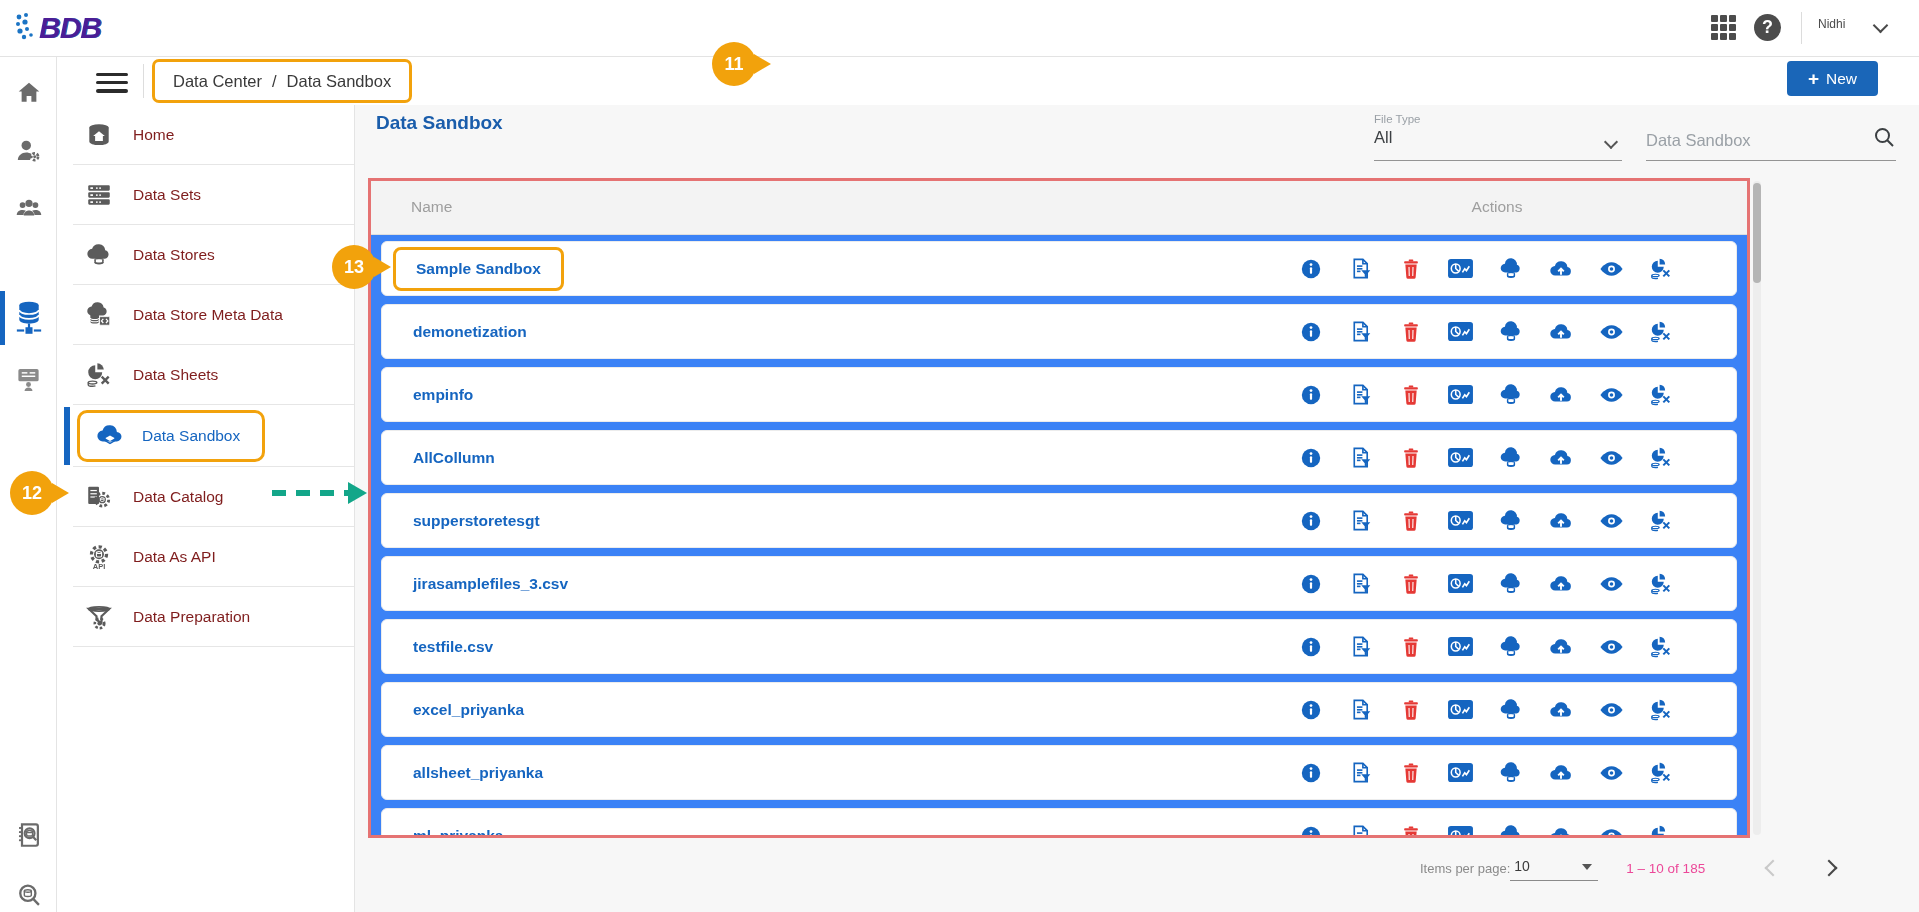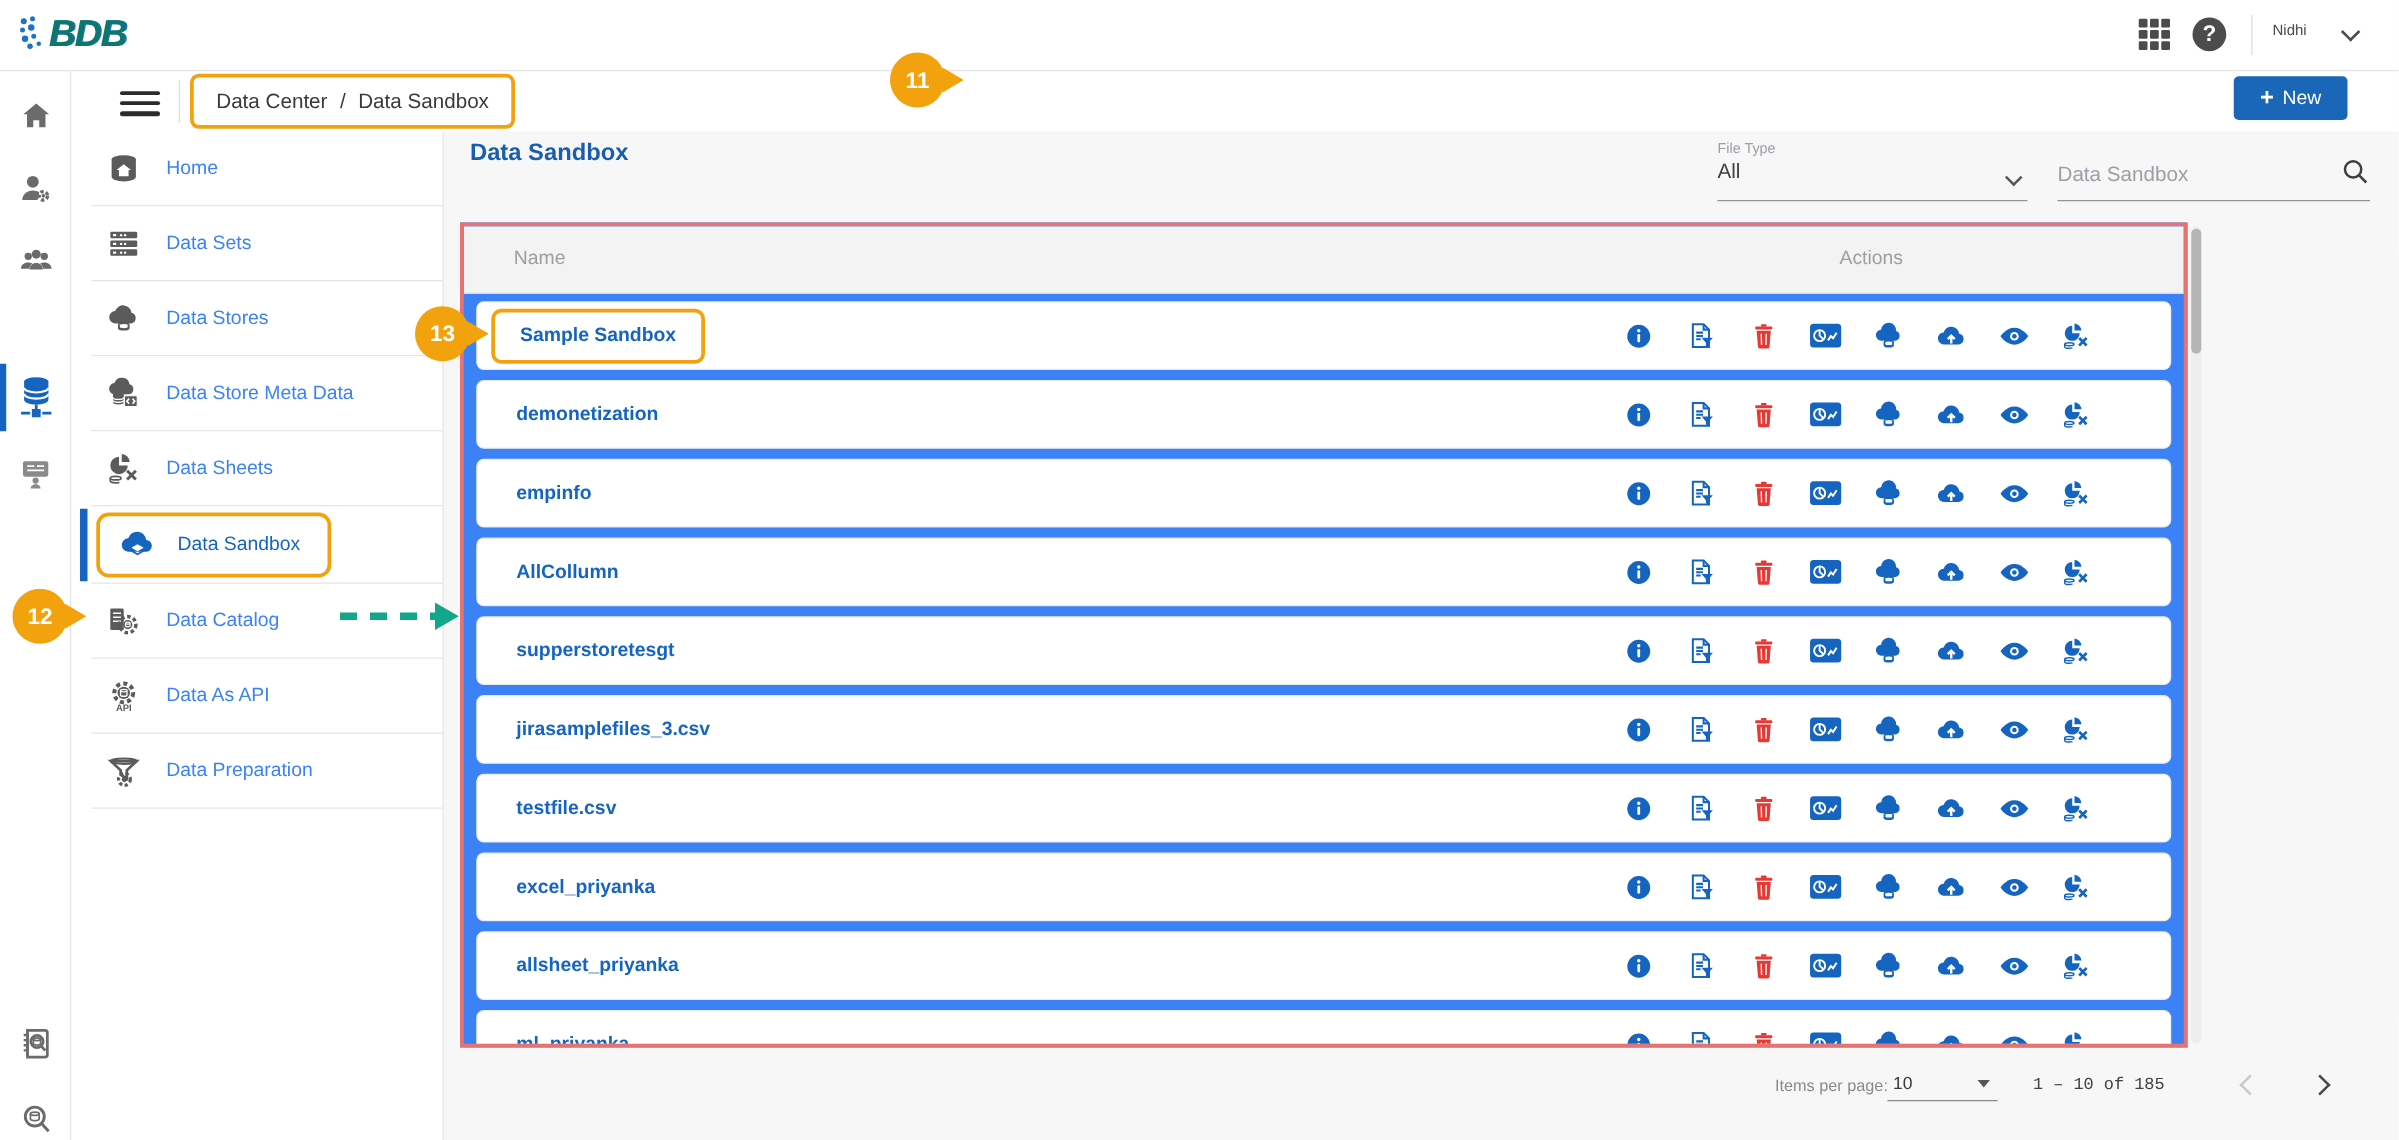--- a/index.html
+++ b/index.html
@@ -3,21 +3,21 @@
 <meta charset="utf-8">
 <style>
   * { margin:0; padding:0; box-sizing:border-box; }
   html,body { width:1919px; height:912px; font-family:"Liberation Sans","DejaVu Sans",sans-serif; background:#fff; overflow:hidden; }
   #stage { position:relative; width:1919px; height:912px; background:#fff; }
   .abs { position:absolute; }
 
   
   #topbar { left:0; top:0; width:1919px; height:57px; background:#fff; border-bottom:1px solid #e3e3e3; z-index:5; }
   #logo { left:14px; top:11px; height:34px; display:flex; align-items:center; }
-  #logo .logo-mark { color:#0f766e; font-style:italic; font-weight:bold; font-size:30px; letter-spacing:-1px; text-shadow:1px 0 #1b74c4; }
+  #logo .logo-mark { color:#4c1d95; font-style:italic; font-weight:bold; font-size:30px; letter-spacing:-1px; text-shadow:1px 0 #1b74c4; }
   #logo .logo-dots { display:inline-block; margin-right:3px; }
   .grid-icon { width:26px; height:26px; display:grid; grid-template-columns:repeat(3,7px); grid-template-rows:repeat(3,7px); gap:2px; }
   .grid-icon i { background:#4c4c4c; border-radius:1px; }
   .help-icon { width:27px; height:27px; border-radius:50%; background:#4c4c4c; color:#fff; font-weight:bold; font-size:18px; display:flex; align-items:center; justify-content:center; }
   #topbar-divider { left:1801px; top:12px; width:1px; height:32px; background:#dcdcdc; }
   #user-name { left:1818px; top:17px; font-size:12px; color:#4a4a4a; }
   .chev-down { display:inline-block; width:11px; height:11px; border-right:2.5px solid #4a4a4a; border-bottom:2.5px solid #4a4a4a; transform:rotate(45deg); }
 
   
   #secondbar { left:57px; top:57px; width:1862px; height:48px; background:#fff; }
@@ -31,21 +31,21 @@
 
   
   #rail { left:0; top:57px; width:57px; height:855px; background:#fff; border-right:1px solid #e4e4e4; z-index:4; }
   .rail-item { position:absolute; left:0; width:57px; height:50px; display:flex; align-items:center; justify-content:center; }
   .rail-active-bar { position:absolute; left:0; top:-2px; width:5px; height:54px; background:#1565C0; }
 
   
   #sidebar { left:57px; top:105px; width:298px; height:807px; background:#fff; border-right:1px solid #e4e4e4; z-index:3; }
   .side-item { position:relative; margin-left:16px; width:281px; height:60px; display:flex; align-items:center; gap:20px; padding-left:12px; border-bottom:1px solid #e6e6e6; cursor:pointer; }
   .side-item .sicon { width:28px; height:28px; flex:0 0 28px; display:flex; align-items:center; justify-content:center;text-align:center; }
-  .side-item .slabel { font-size:15.5px; color:#3b82f6; }
+  .side-item .slabel { font-size:15.5px; color:#7f1d1d; }
   .side-item.active { height:62px; padding-left:0; }
   .side-item.active .active-bar { position:absolute; left:-9px; top:2px; width:6px; height:58px; background:#1565C0; }
   .side-item.active .orange-box { margin-left:4px; display:flex; align-items:center; gap:18px; border:3px solid #F2A20C; border-radius:10px; padding:9px 16px 9px 16px; width:188px; background:#fff; }
   .side-item.active .slabel { color:#1565C0; }
 
   
   #main { left:355px; top:105px; width:1564px; height:807px; background:#f7f7f7; }
   #main-title { left:376px; top:112px; font-size:19px; font-weight:bold; color:#1a5dab; }
   .underfield { border-bottom:1px solid #949494; }
   #filetype { left:1374px; top:113px; width:248px; height:48px; cursor:pointer; }
@@ -71,21 +71,21 @@
 
   
   #scroll-track { left:1753px; top:181px; width:8px; height:654px; background:#ededed; border-radius:4px; }
   #scroll-thumb { position:absolute; left:0; top:2px; width:8px; height:100px; background:#b5b5b5; border-radius:4px; }
 
   
   #pagination { left:1420px; top:848px; width:470px; height:40px; display:flex; align-items:center; }
   #pagination .ipp-label { font-size:13px; color:#8a8a8a; }
   #pagination .ipp-select { position:relative; margin-left:0; width:88px; border-bottom:1px solid #8a8a8a; padding:2px 4px 6px 4px; font-size:14px; color:#3a3a3a; cursor:pointer; }
   #pagination .ipp-caret { position:absolute; right:6px; top:8px; width:0; height:0; border-left:5.5px solid transparent; border-right:5.5px solid transparent; border-top:6px solid #555; }
-  #pagination .range { margin-left:28px; font-size:13.5px; color:#404040;font-family:Liberation Mono, monospace; }
+  #pagination .range { margin-left:28px; font-size:13.5px; color:#ec4899; }
   .page-chev { width:12px; height:12px; border-right:2.6px solid #474747; border-bottom:2.6px solid #474747; cursor:pointer; }
   .page-chev.prev { transform:rotate(135deg); border-color:#c9c9c9; margin-left:62px; }
   .page-chev.next { transform:rotate(-45deg); margin-left:44px; }
 
   
   #toast { left:744px; top:40px; width:434px; height:49px; background:#57B657; border:3px solid #F2A20C; border-radius:5px; box-shadow:0 3px 8px rgba(0,0,0,.28); display:flex; align-items:center; z-index:10; }
   #toast span { margin-left:90px; color:#f2faf0; font-size:15.5px; }
   .num-badge { width:44px; height:44px; border-radius:50%; background:#F2A20C; color:#fff; font-size:18px; font-weight:bold; display:flex; align-items:center; justify-content:center; z-index:11; }
   .num-badge::after { content:''; position:absolute; right:-15px; top:50%; transform:translateY(-50%); border-left:17px solid #F2A20C; border-top:10px solid transparent; border-bottom:10px solid transparent; }
   #arrow-dash { left:272px; top:490px; width:76px; height:6px; background:repeating-linear-gradient(90deg,#13a689 0 14px,transparent 14px 24px); z-index:6; }

